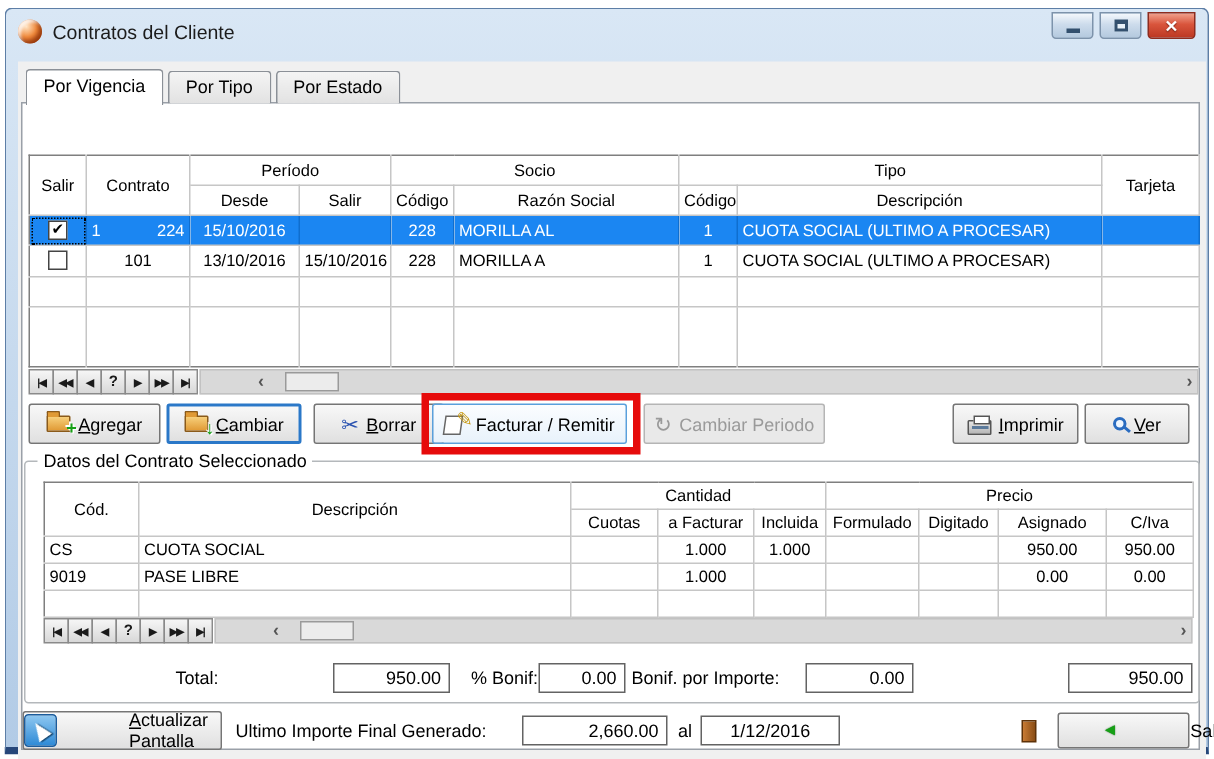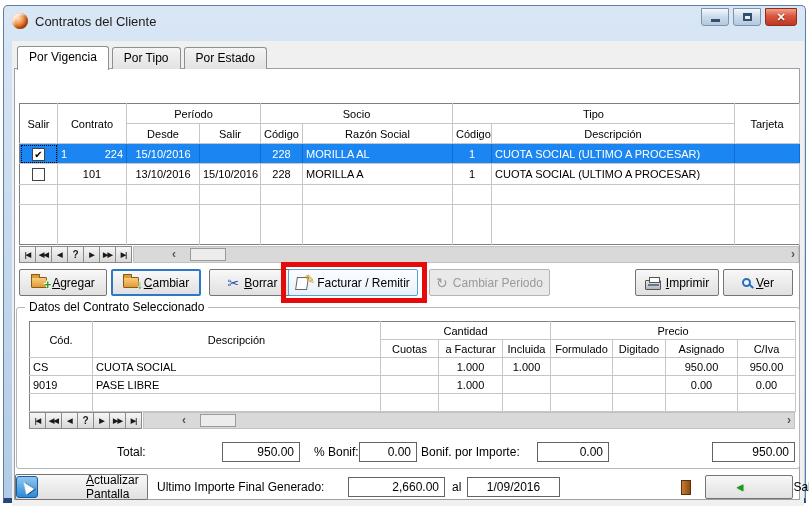--- a/index.html
+++ b/index.html
@@ -415,21 +415,21 @@
 
       <div class="btn footer-btn" style="left:0px; top:405px; width:133px; height:26px;">
         <span class="cursor-btn-ico">
             <span class="cursor-arrow"></span>
           </span>
         <span><span class="u">A</span><span>ctualizar Pantalla</span></span>
       </div>
       <div class="flabel" style="left:142px; top:408px; text-align:left;">Ultimo Importe Final Generado:</div>
       <div class="field" style="left:333px; top:408px; width:97px;">2,660.00</div>
       <div class="flabel" style="left:437px; top:408px; text-align:left;">al</div>
-      <div class="field center" style="left:452px; top:408px; width:93px;">1/09/2016</div>
+      <div class="field center" style="left:452px; top:408px; width:93px;">1/12/2016</div>
       <div class="btn footer-btn" style="left:690px; top:406px; width:88px; height:24px;">
         <span class="door"></span>
         <span class="door-arrow">◄</span>
         <span>Salir</span>
       </div>
 
     </div>
   </div>
 </div>
 

